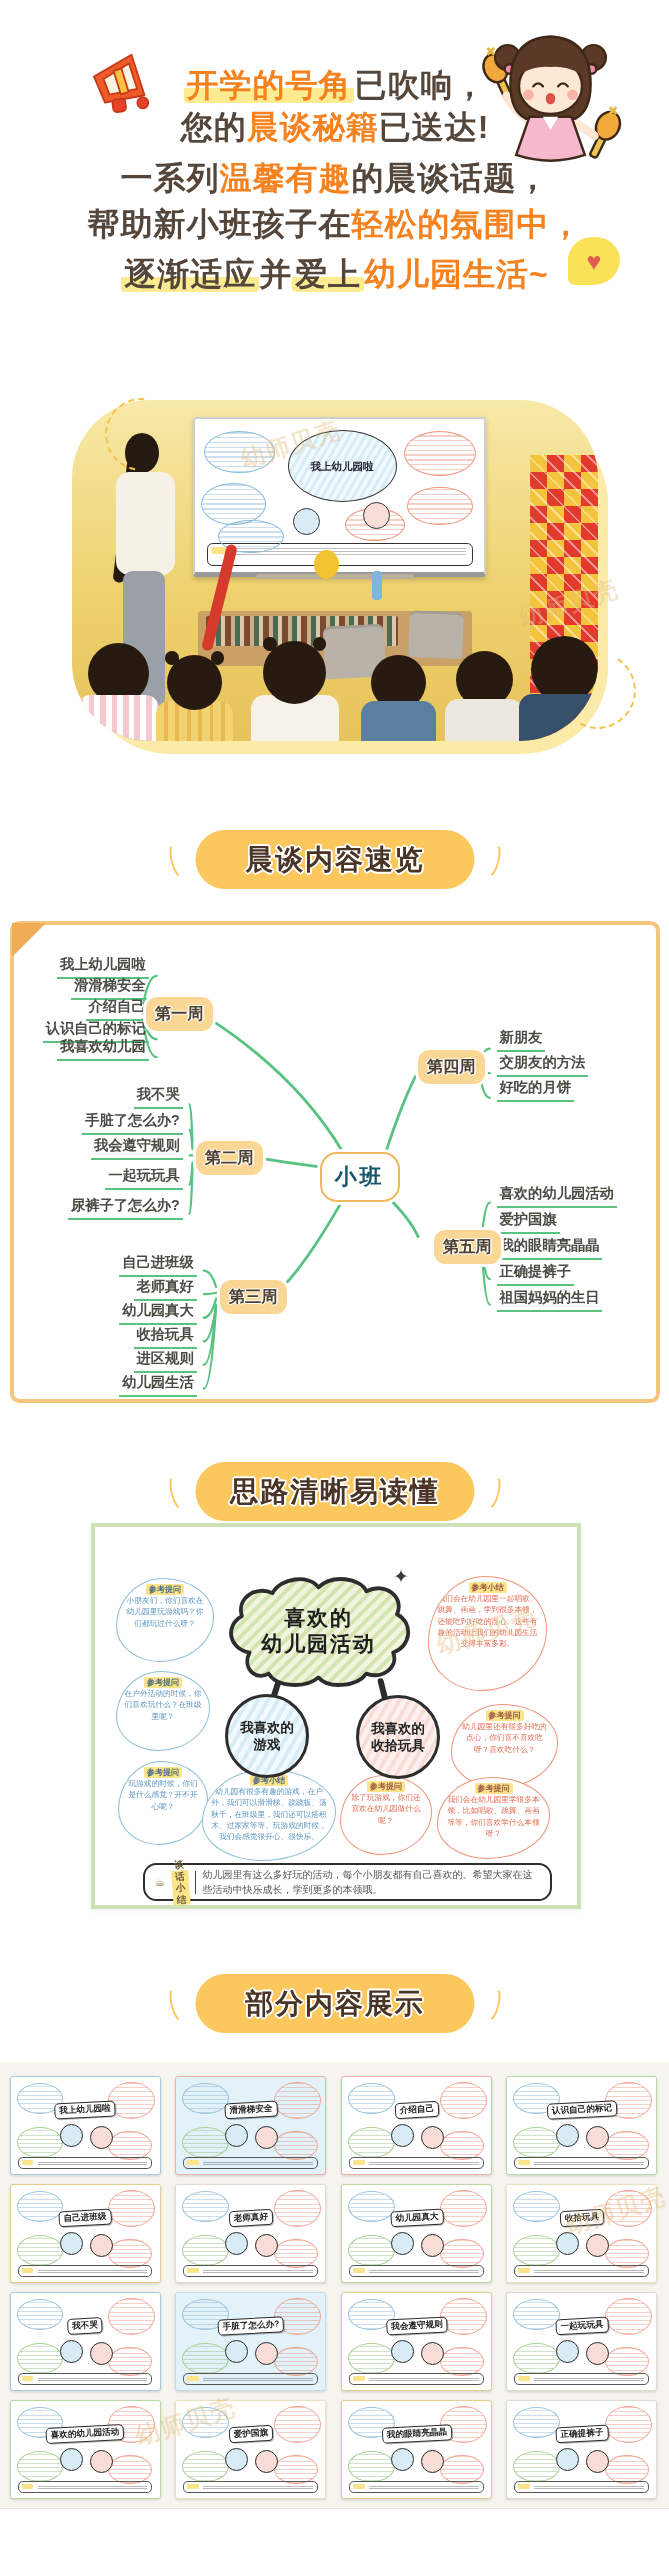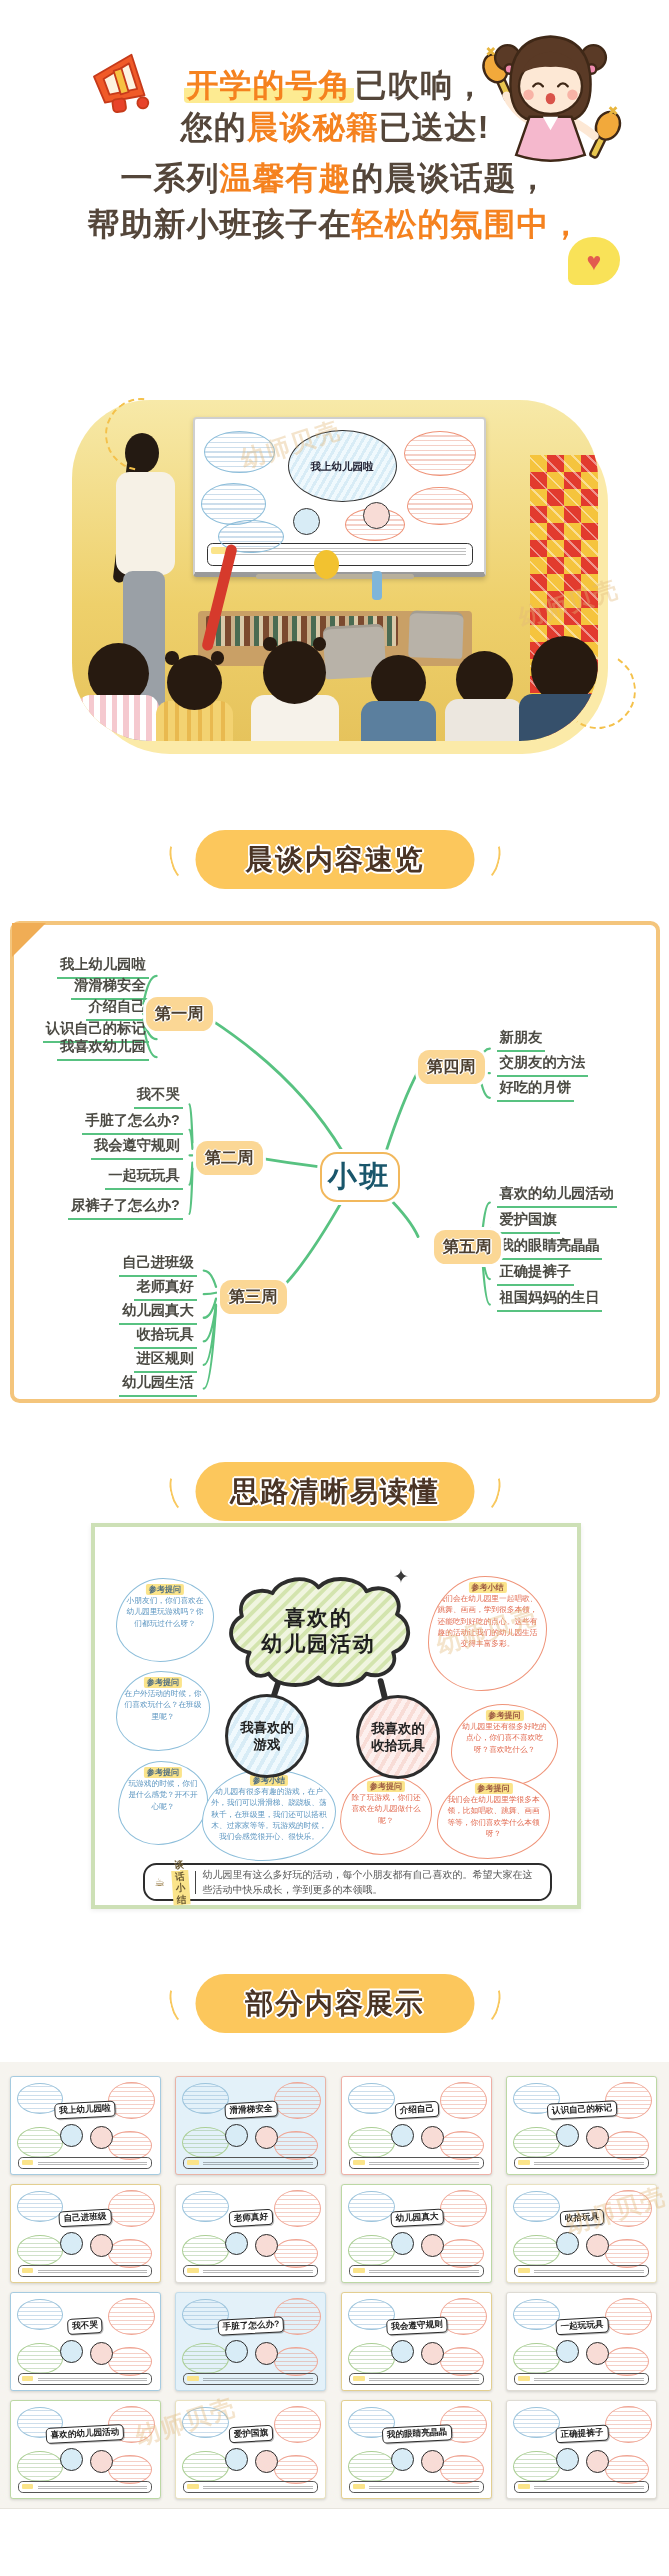--- a/index.html
+++ b/index.html
@@ -75,21 +75,21 @@
         border-top:34px solid #f0ad55;z-index:4;}
   .mm1-inner{position:absolute;inset:0;}
   .mm1-svg{position:absolute;inset:0;z-index:0;}
   .mm1-item{position:absolute;font-size:14.3px;color:#4b4a43;font-weight:600;border-bottom:2.4px solid #58c281;
             padding:0 2.9px 2.9px;white-space:nowrap;z-index:1;}
   .mm1-node{position:absolute;width:67px;height:34px;background:#fbd795;border-radius:11.5px;display:flex;
             align-items:center;justify-content:center;font-size:16.3px;font-weight:800;color:#4c3f30;
             text-shadow:1.4px 0 #fff,-1.4px 0 #fff,0 1.4px #fff,0 -1.4px #fff;box-shadow:0 0 0 2.9px #fff;z-index:2;}
   .mm1-center{position:absolute;left:306px;top:227px;width:80px;height:50px;background:#fff;border:2.9px solid #f2b85c;
               border-radius:17px;box-shadow:0 0 0 2.9px #fff;display:flex;align-items:center;justify-content:center;
-              font-size:29px;font-weight:800;color:#19566b;letter-spacing:2.9px;z-index:3;box-sizing:border-box;}
+              font-size:22px;font-weight:800;color:#19566b;letter-spacing:2.9px;z-index:3;box-sizing:border-box;}
   
   .mm2-frame{position:absolute;left:91px;top:1523px;width:490px;height:386px;border:4.8px solid #cde0b6;
              background:#fff;box-sizing:border-box;z-index:2;box-shadow:0 1.9px 4.8px rgba(0,0,0,.08);}
   .mm2-cloud{position:absolute;left:122px;top:45px;width:203px;height:117px;z-index:2;}
   .mm2-title{position:absolute;left:122px;top:45px;width:203px;height:117px;display:flex;flex-direction:column;
              align-items:center;justify-content:center;font-size:21px;font-weight:800;color:#1d1d1d;
              letter-spacing:1.9px;line-height:1.2;z-index:3;}
   .mm2-spark{position:absolute;left:298px;top:38px;font-size:19px;color:#3a3a3a;z-index:3;}
   .stem{position:absolute;width:5.7px;height:25px;background:#2d2d2d;border-radius:2.9px;z-index:1;}
   .mm2-circle{position:absolute;width:84px;height:84px;border:3.3px solid #2d2d2d;border-radius:50%;display:flex;
@@ -179,20 +179,21 @@
       <path d="M70,98 L86,98 L78,112 Z" fill="#fff" stroke="none"></path>
     </g>
     <path d="M12,26 l7,7 M19,26 l-7,7" stroke="#e8b63f" stroke-width="3"></path>
     <path d="M140,88 l7,7 M147,88 l-7,7" stroke="#e8b63f" stroke-width="3"></path>
   </svg>
 
   <div class="hline" style="top:64px"><span class="org hl">开学的号角</span><span class="brn">已吹响，</span></div>
   <div class="hline" style="top:106px"><span class="brn">您的</span><span class="org">晨谈秘籍</span><span class="brn">已送达!</span></div>
   <div class="hline" style="top:157px"><span class="brn">一系列</span><span class="org">温馨有趣</span><span class="brn">的晨谈话题，</span></div>
   <div class="hline" style="top:203px"><span class="brn">帮助新小班孩子在</span><span class="org">轻松的氛围中，</span></div>
+  <div class="hline" style="top:253px"><span class="brn hl">逐渐适应</span><span class="brn">并</span><span class="brn hl">爱上</span><span class="org">幼儿园生活~</span></div>
   <div class="heart">♥</div>
 
   <div class="photo-blob"></div>
   <div class="dash d1"></div>
   <div class="photo">
     <div class="ph-screen">
       <div class="scr-cloud">
         <span>我上</span>
           <span>幼儿园啦</span>
       </div>

